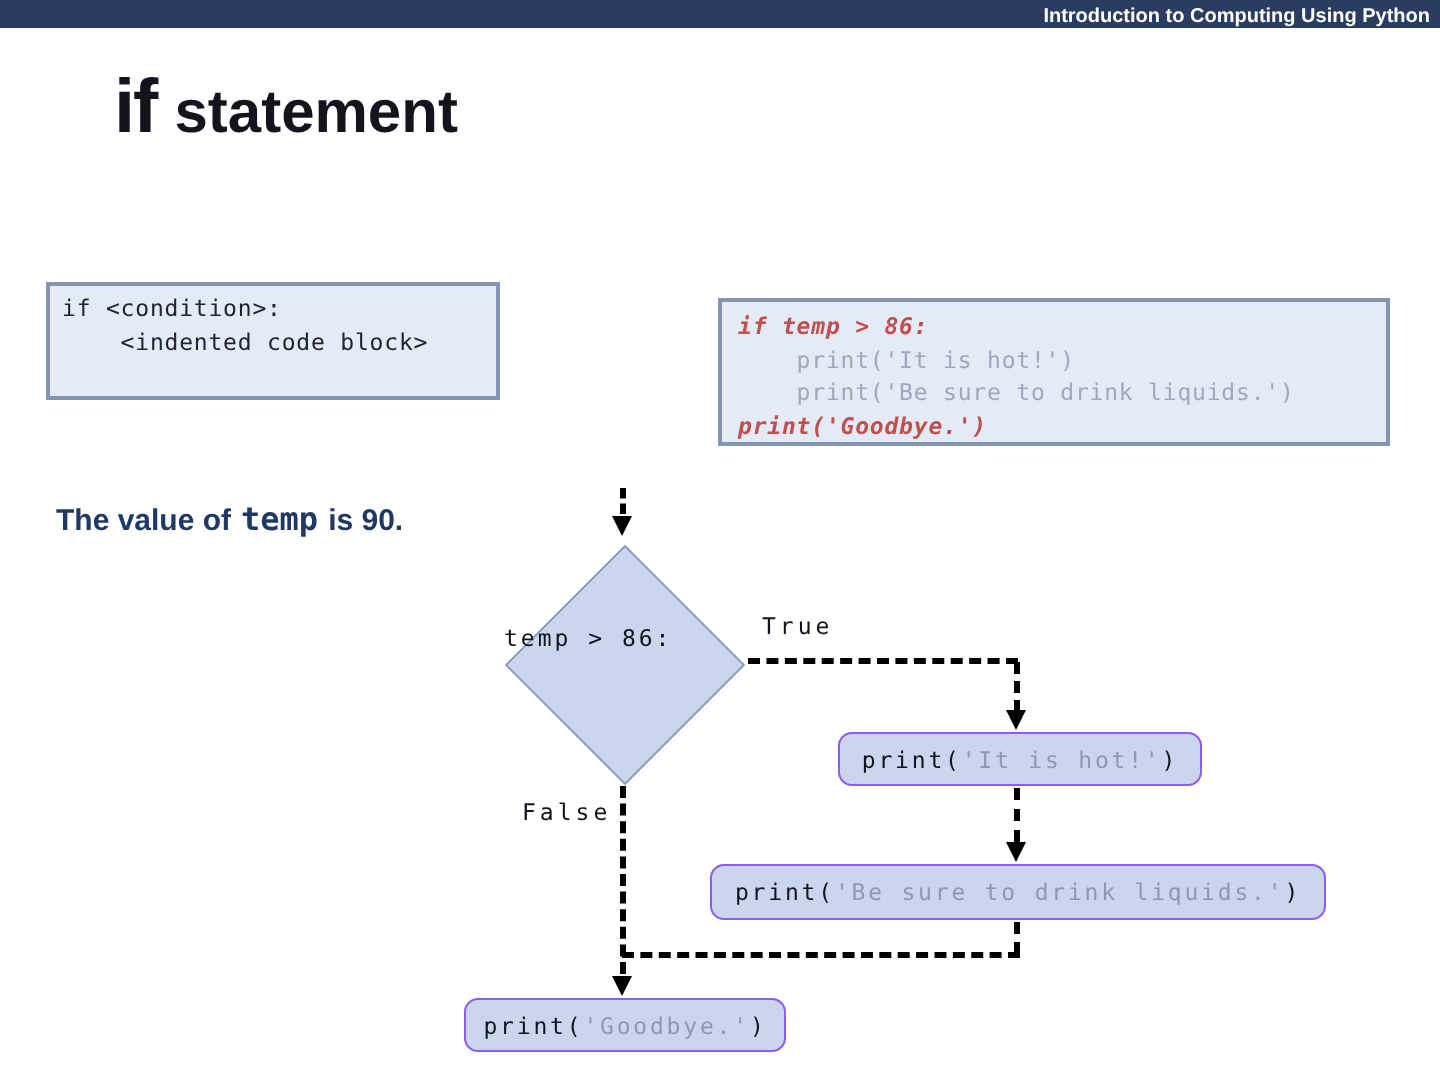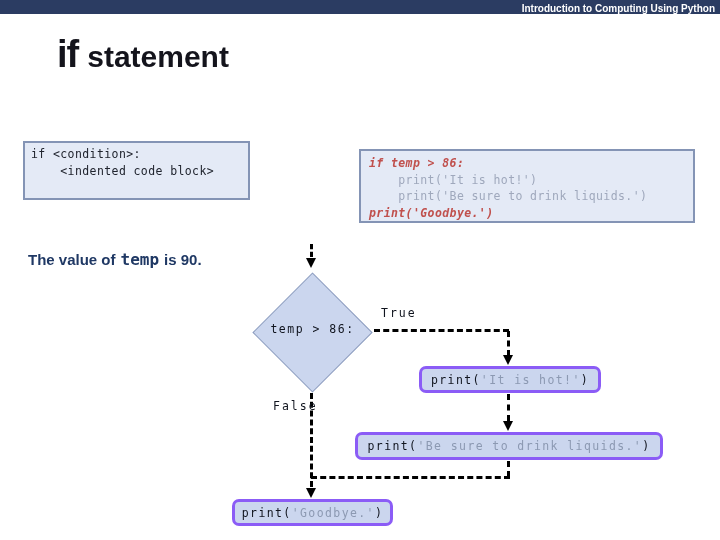--- a/index.html
+++ b/index.html
@@ -42,33 +42,33 @@
   .caption .mono {
     font-family:"DejaVu Sans Mono", monospace;
     font-size:16px; margin:0 5px; font-weight:700;
   }
   .diamond {
     position:absolute; left:270px; top:290px; width:85px; height:85px;
     background:#CBD6EE; border:1px solid #8E9DBE;
     transform:rotate(45deg); box-sizing:border-box;
   }
   .diamond-label {
-    position:absolute; left:252px; top:322px; width:121px;
-    text-align:center; font-family:"DejaVu Sans Mono", monospace;
+    position:absolute; left:252px; top:312px; width:121px;
+    font-family:"DejaVu Sans Mono", monospace;
     font-size:11.5px; letter-spacing:1.5px; color:#10141E;
   }
   .fc-label {
     position:absolute; font-family:"DejaVu Sans Mono", monospace;
     font-size:11.5px; letter-spacing:2px; color:#10141E;
   }
   .label-true  { left:381px; top:306px; }
-  .label-false { left:261px; top:399px;margin-left:12px; }
+  .label-false { left:261px; top:399px; }
   .fc-box {
     position:absolute; box-sizing:border-box;
-    background:#CBD6EE; border:3px solid #8b5cf6; border-radius:7px;
+    background:#CBD6EE; border:1px solid #8b5cf6; border-radius:7px;
     display:flex; align-items:center; justify-content:center;
     font-family:"DejaVu Sans Mono", monospace; font-size:11.5px;
     letter-spacing:1.4px; white-space:pre;
   }
   .box-hot     { left:419px; top:366px; width:182px; height:27px; }
   .box-liquids { left:355px; top:432px; width:308px; height:28px; }
   .box-goodbye { left:232px; top:499px; width:161px; height:27px; }
   .code-dark { color:#10141E; }
   .code-str  { color:#8C99B2; }
   

